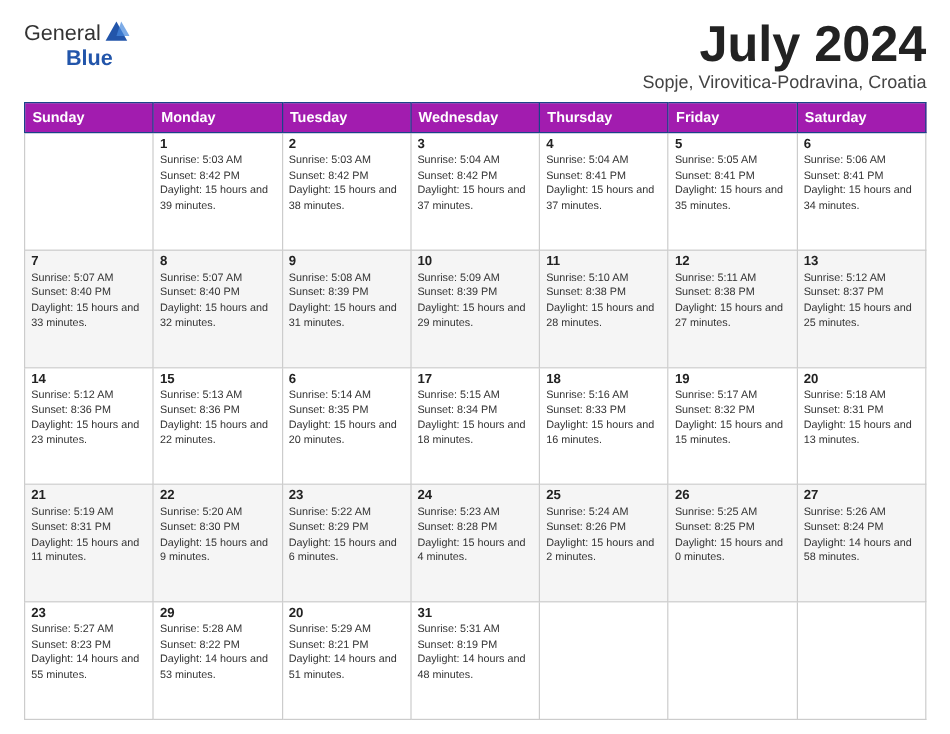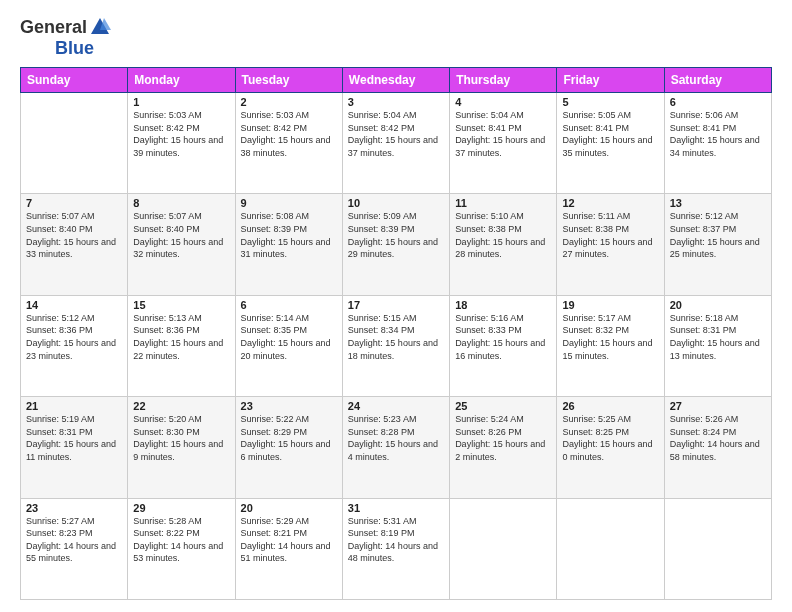--- a/index.html
+++ b/index.html
@@ -27,21 +27,21 @@
       display: flex;
       flex-direction: column;
       align-items: flex-start;
     }
     .logo-text {
       display: flex;
       align-items: center;
     }
     .logo-general {
       font-size: 18px;
-      font-weight: bold;
+      font-weight: normal;
       color: #333;
     }
     .logo-blue {
       font-size: 18px;
       font-weight: bold;
       color: #2255aa;
       margin-left: 35px;
     }
     .logo-icon {
       width: 22px;
@@ -63,21 +63,21 @@
       margin-top: 2px;
     }
     .calendar {
       flex: 1;
       border: 1px solid #ccc;
       border-collapse: collapse;
       width: 100%;
       table-layout: fixed;
     }
     .calendar th {
-      background-color: #d946ef;
+      background-color: #a21caf;
       color: #fff;
       text-align: left;
       padding: 5px 6px;
       font-size: 12px;
       font-weight: bold;
       border: 1px solid #1a4488;
     }
     .calendar td {
       vertical-align: top;
       padding: 3px 5px;
@@ -120,20 +120,22 @@
         <svg class="logo-icon" viewBox="0 0 22 22">
           <polygon points="11,2 20,18 2,18" fill="#2255aa"></polygon>
           <polygon points="15,2 22,14 11,14" fill="#4488dd" opacity="0.7"></polygon>
         </svg>
       </div>
       <div>
         <span class="logo-blue">Blue</span>
       </div>
     </div>
     <div class="title-area">
+      <div class="month-title">July 2024</div>
+      <div class="location-title">Sopje, Virovitica-Podravina, Croatia</div>
     </div>
   </div>
 
   <table class="calendar">
     <thead>
       <tr>
         <th>Sunday</th>
         <th>Monday</th>
         <th>Tuesday</th>
         <th>Wednesday</th>

